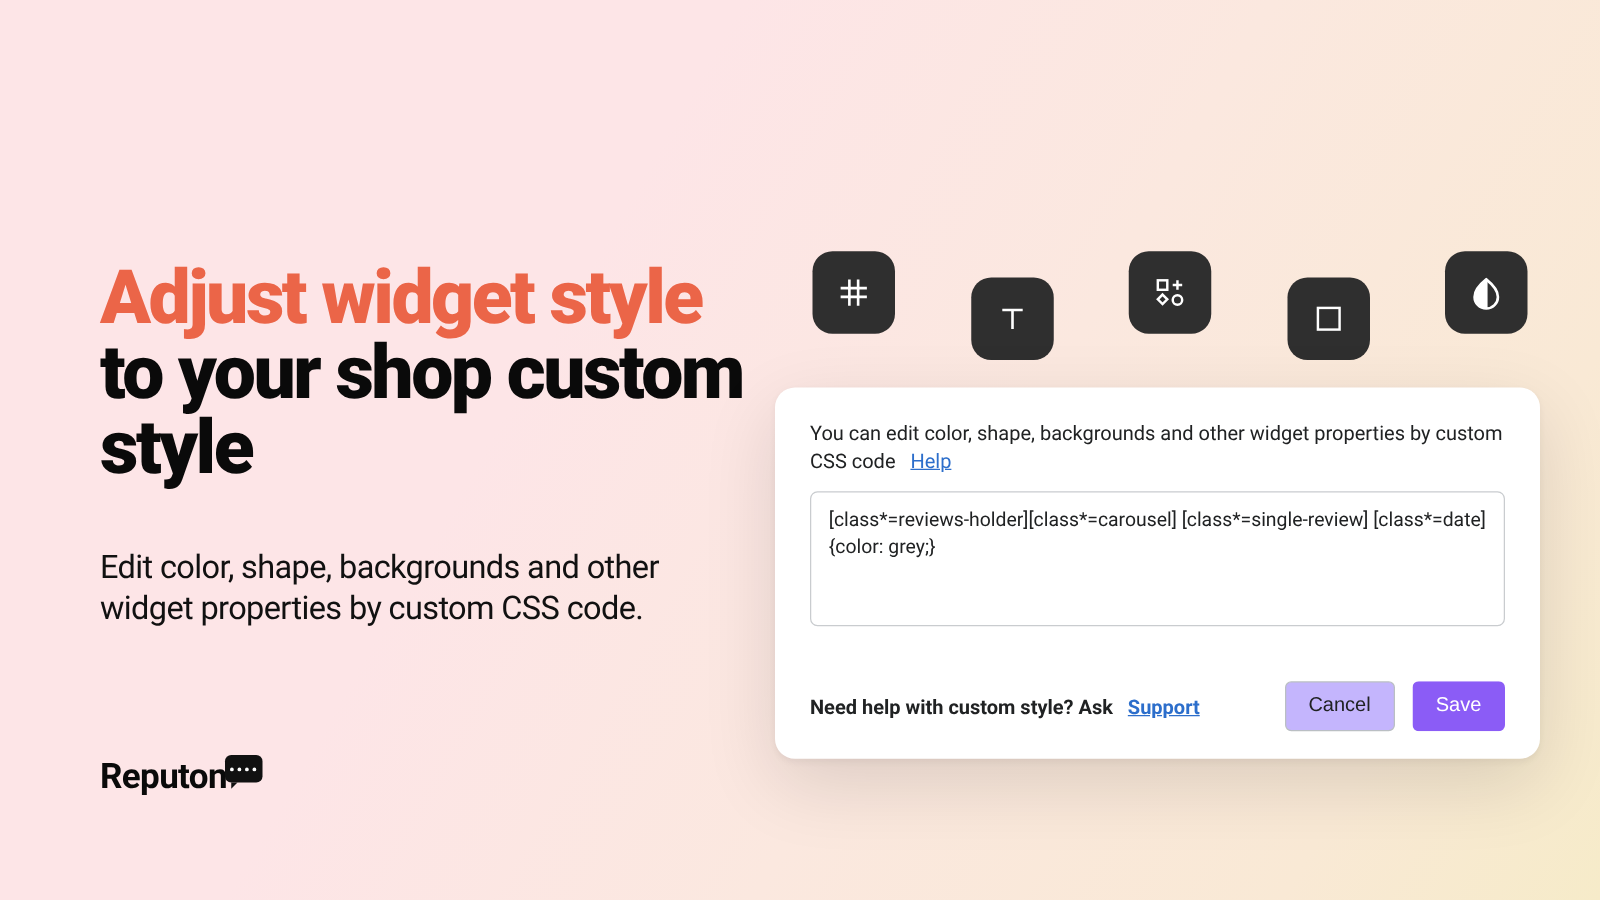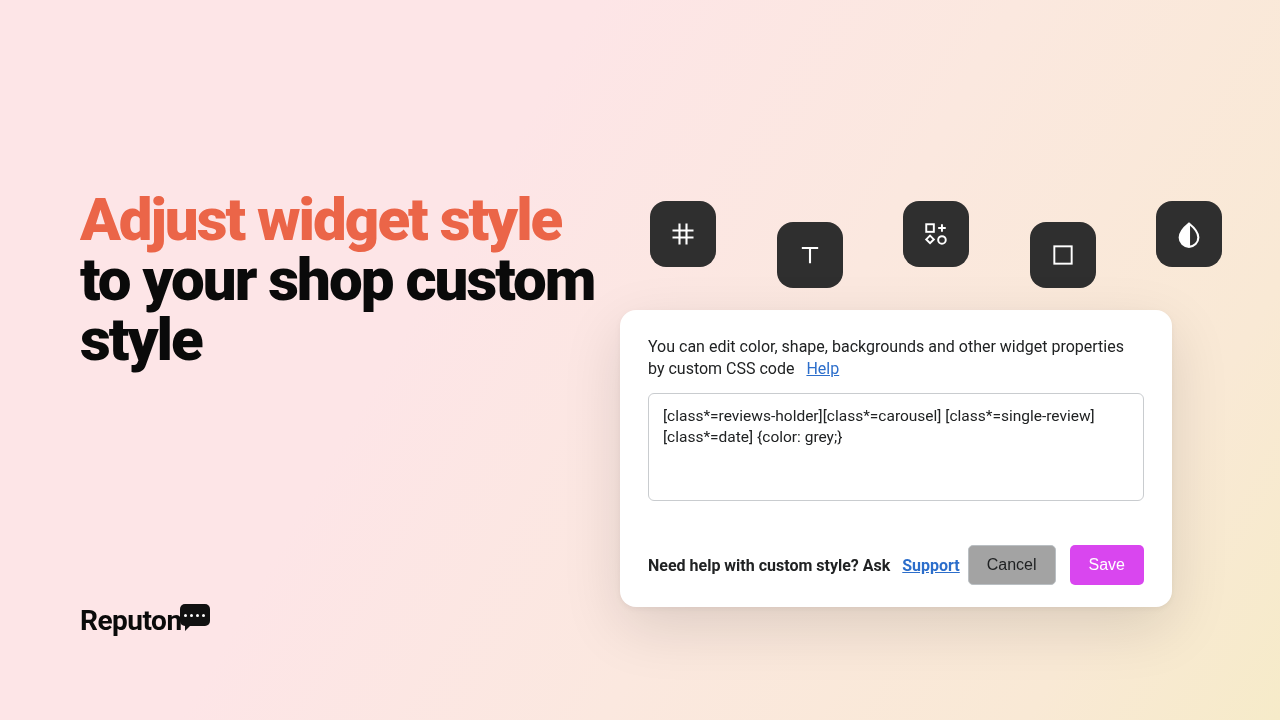--- a/index.html
+++ b/index.html
@@ -7,21 +7,21 @@
   body {
     background: linear-gradient(120deg, #fde5e7 0%, #fde5e7 35%, #fbe8df 60%, #f9e9d5 85%, #f6ebc9 100%);
     font-family: -apple-system, BlinkMacSystemFont, "Segoe UI", Roboto, Helvetica, Arial, sans-serif;
     position: relative;
     color: #111;
   }
 
   .left {
     position: absolute;
     left: 80px;
-    top: 190px;
+    top: 208px;
     width: 520px;
   }
   .headline {
     font-size: 60px;
     font-weight: 900;
     line-height: 1.0;
     letter-spacing: -2px;
     color: #0a0a0a;
   }
   .headline .hl-accent { color: #eb6548; }
@@ -89,21 +89,21 @@
     color: #fff;
   }
   .t2 { margin-top: 42px; }
   .t4 { margin-top: 42px; }
   .tool svg { stroke: #fff; fill: none; stroke-width: 1.8; }
 
   .card {
     position: absolute;
     left: 620px;
     top: 310px;
-    width: 552px;
+    width: 612px;
     background: #fff;
     border-radius: 16px;
     box-shadow: 0 20px 60px rgba(0,0,0,0.12), 0 2px 6px rgba(0,0,0,0.05);
     padding: 26px 28px 22px 28px;
   }
   .card-desc {
     font-size: 16px;
     color: #202223;
     line-height: 1.35;
   }
@@ -146,37 +146,38 @@
   }
   .btn-row { display: flex; gap: 14px; }
   .btn {
     font-size: 16px;
     padding: 10px 18px;
     border-radius: 5px;
     cursor: pointer;
     border: 1px solid transparent;
   }
   .btn-cancel {
-    background: #a3a3a3;
+    background: #c4b5fd;
     border-color: #babfc3;
     color: #202223;
   }
   .btn-save {
-    background: #d946ef;
+    background: #8b5cf6;
     color: #fff;
     text-align: right;
   }
 </style>
 </head>
 <body>
 
 <div class="left">
   <h1 class="headline">
     <span class="hl-accent">Adjust widget style</span><span> to your shop custom style</span>
   </h1>
+  <p class="subhead">Edit color, shape, backgrounds and other widget properties by custom CSS code.</p>
 </div>
 
 <div class="logo">
   <span class="logo-text">Reputon</span>
   <span class="logo-bubble">
     <span class="logo-dot"></span>
       <span class="logo-dot"></span>
       <span class="logo-dot"></span>
       <span class="logo-dot"></span>
   </span>

